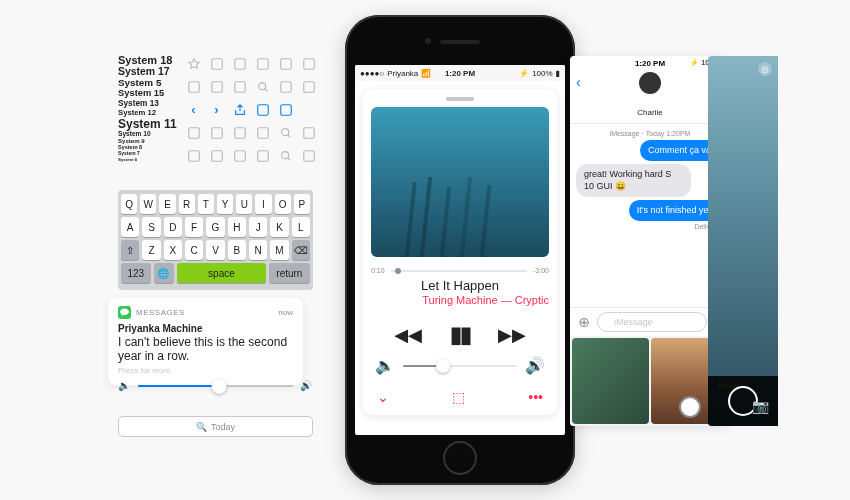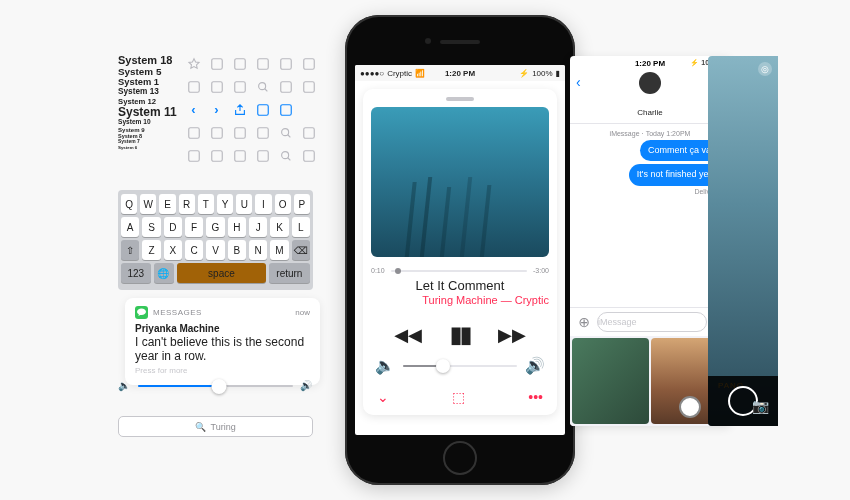--- a/index.html
+++ b/index.html
@@ -16,26 +16,26 @@
 .typeramp { font-size: 9px; line-height: 1; color: #222; margin-bottom: 8px; }
 .typeramp div { white-space: nowrap; margin-bottom: 1px; font-weight: 600; }
 .icon-grid { position: absolute; left: 185px; top: 55px; width: 130px; display: grid; grid-template-columns: repeat(6, 17px); gap: 6px 6px; }
 .icon-grid .ic { width: 17px; height: 17px; display: flex; align-items: center; justify-content: center; }
 .ic svg { width: 14px; height: 14px; }
 
 .keyboard { position: absolute; left: 118px; top: 190px; width: 195px; background: #d1d3d7; border-radius: 4px; padding: 4px 3px; }
 .kb-row { display: flex; gap: 3px; justify-content: center; margin-bottom: 3px; }
 .key { flex: 1; background: #fff; border-radius: 3px; height: 20px; display: flex; align-items: center; justify-content: center; font-size: 10px; color: #222; box-shadow: 0 1px 0 rgba(0,0,0,0.25); }
 .key.dark { background: #aeb1b7; color: #222; }
-.kb-row.bottom .key.space { flex: 3; background: #a16207; }
+.kb-row.bottom .key.space { flex: 3; background: #84cc16; }
 .kb-row.bottom .key.num { flex:1; }
 .kb-row.bottom .key.ret { flex: 1.4; }
 .kb-row.bottom .key.globe { flex: 0.7; }
 
-.notif { position: absolute; left: 125px; top: 298px; width: 195px; background: #fff; border-radius: 8px; padding: 8px 10px 10px; box-shadow: 0 2px 8px rgba(0,0,0,0.08); }
+.notif { position: absolute; left: 108px; top: 298px; width: 195px; background: #fff; border-radius: 8px; padding: 8px 10px 10px; box-shadow: 0 2px 8px rgba(0,0,0,0.08); }
 .notif-head { display:flex; align-items:center; gap:5px; margin-bottom:4px;}
 .notif-app-icon { width:13px; height:13px; border-radius:3px; background:#34c759; display:flex; align-items:center; justify-content:center; }
 .notif-app { font-size:8px; letter-spacing:0.5px; color:#8e8e93; text-transform:uppercase; }
 .notif-time { margin-left:auto; font-size:8px; color:#8e8e93; }
 .notif-sender { font-size:10px; font-weight:600; color:#222; }
 .notif-body { font-size:12px; color:#222; margin-top:1px; }
 .notif-hint { font-size:8px; color:#c7c7cc; margin-top:3px; }
 
 .slider { position: absolute; left: 118px; top: 380px; width: 195px; display:flex; align-items:center; gap:8px; }
 .slider .track { flex:1; height:2px; background:#c7c7cc; border-radius:2px; position:relative; }
@@ -84,21 +84,21 @@
 .avatar { width:22px; height:22px; background:#333; border-radius:50%; }
 .chat-name { font-size:8px; color:#222; margin-top:14px; }
 .chat-body { flex:1; padding:6px 6px; display:flex; flex-direction:column; gap:3px; overflow:hidden; }
 .chat-ts { text-align:center; font-size:7px; color:#8e8e93; }
 .bubble { max-width:78%; padding:5px 8px; border-radius:12px; font-size:9px; line-height:1.25; }
 .bubble.out { align-self:flex-end; background:#0a84ff; color:#fff; }
 .bubble.in { align-self:flex-start; background:#e5e5ea; color:#222; }
 .delivered { align-self:flex-end; font-size:7px; color:#8e8e93; margin-top:-1px; }
 .msg-input { display:flex; align-items:center; gap:4px; padding:4px 5px; border-top:1px solid #e5e5ea; background:#fff; }
 .msg-input .plus { width:18px; height:18px; display:flex; align-items:center; justify-content:center; color:#8e8e93; font-size:14px; }
-.msg-input .field { flex:1; height:20px; border:1px solid #d1d1d6; border-radius:12px; font-size:9px; color:#c7c7cc; display:flex; align-items:center; padding:0 0; }
+.msg-input .field { flex:1; height:20px; border:1px solid #d1d1d6; border-radius:12px; font-size:9px; color:#c7c7cc; display:flex; align-items:center; padding:0 16px; }
 .msg-input .mic { color:#8e8e93; font-size:11px; }
 .photo-row { height:90px; display:flex; gap:2px; padding:2px; background:#f2f2f7; }
 .thumb { flex:1; border-radius:4px; background:#888; position:relative; overflow:hidden; }
 .thumb.t1 { background:linear-gradient(135deg,#4a7a5e,#2d4a3a); }
 .thumb.t2 { background:linear-gradient(180deg,#d4a574 0%,#8b5a3c 60%,#5a3a28 100%); }
 .thumb .shoot { position:absolute; bottom:6px; left:50%; transform:translateX(-50%); width:22px; height:22px; border:2px solid #888; border-radius:50%; background:#fff; }
 .thumb .cambadge { position:absolute; top:4px; right:4px; width:16px; height:16px; background:rgba(0,0,0,0.5); border-radius:50%; display:flex; align-items:center; justify-content:center; color:#fff; font-size:9px; }
 
 .phone3 { position:absolute; left:708px; top:56px; width:70px; height:370px; background:linear-gradient(180deg,#87b5c4 0%,#5a8a9c 40%,#2a4a58 100%); border-radius:4px 0 0 4px; overflow:hidden; }
 .phone3 .overlay-icons { position:absolute; top:6px; right:6px; display:flex; gap:6px; }
@@ -108,22 +108,23 @@
 .phone3 .shutter { width:30px; height:30px; border:2px solid #fff; border-radius:50%; }
 .phone3 .camico { position:absolute; right:8px; bottom:12px; color:#fff; font-size:14px; }
 </style>
 </head>
 <body>
 <div class="canvas">
 
 <div class="left-col">
   <div class="typeramp" id="typeramp">
         <div style="font-size: 11px;">System 18</div>
+        <div style="font-size: 10.45px;">System 17</div>
         <div style="font-size: 9.9px;">System 5</div>
-        <div style="font-size: 9.35px;">System 1</div>
+        <div style="font-size: 9.35px;">System 15</div>
         <div style="font-size: 8.25px;">System 13</div>
         <div style="font-size: 7.7px;">System 12</div>
         <div style="font-size: 12px;">System 11</div>
         <div style="font-size: 6.6px;">System 10</div>
         <div style="font-size: 6.05px;">System 9</div>
         <div style="font-size: 5.5px;">System 8</div>
         <div style="font-size: 4.95px;">System 7</div>
         <div style="font-size: 4.4px;">System 6</div>
       </div>
 </div>
@@ -338,52 +339,52 @@
   <span class="vol-ic">🔈</span>
   <div class="track">
         <div class="fill"></div>
         <div class="knob"></div>
       </div>
   <span class="vol-ic">🔊</span>
 </div>
 
 <div class="search">
   <span>🔍</span>
-  <span>Turing</span>
+  <span>Today</span>
 </div>
 
 <div class="phone">
   <div class="speaker"></div>
       <div class="camera"></div>
       <div class="home"></div>
   <div class="screen">
     <div class="status-bar">
       <span class="carrier">
             <span>●●●●○</span> 
-            <span>Cryptic</span> 
+            <span>Priyanka</span> 
             <span>📶</span>
           </span>
       <span class="time">1:20 PM</span>
       <span class="battery">
             <span>⚡</span>
             <span>100%</span>
             <span>▮</span>
           </span>
     </div>
     <div class="np-card">
       <div class="np-handle"></div>
       <div class="np-art"></div>
       <div class="np-progress">
         <span>0:10</span>
         <div class="bar">
               <div class="dot"></div>
             </div>
         <span>-3:00</span>
       </div>
-      <div class="np-title">Let It Comment</div>
+      <div class="np-title">Let It Happen</div>
       <div class="np-sub">Turing Machine — Cryptic</div>
       <div class="np-ctrls">
         <span class="ctrl">◀◀</span>
         <span class="ctrl pause">▮▮</span>
         <span class="ctrl">▶▶</span>
       </div>
       <div class="np-vol">
         <span>🔈</span>
         <div class="bar">
               <div class="fill"></div>
@@ -407,20 +408,21 @@
   </div>
   <div class="chat-head">
     <span class="back">‹</span>
     <div class="avatar"></div>
     <div class="chat-name">Charlie</div>
     <span class="info">i</span>
   </div>
   <div class="chat-body" id="chat-body">
         <div class="chat-ts">iMessage · Today 1:20PM</div>
         <div class="bubble out">Comment ça va?</div>
+        <div class="bubble in">great! Working hard S 10 GUI 😄</div>
         <div class="bubble out">It's not finished yet?</div>
         <div class="delivered">Delivered</div>
       </div>
   <div class="msg-input">
     <span class="plus">⊕</span>
     <div class="field">iMessage</div>
     <span class="mic">🎤</span>
   </div>
   <div class="photo-row">
     <div class="thumb t1"></div>

